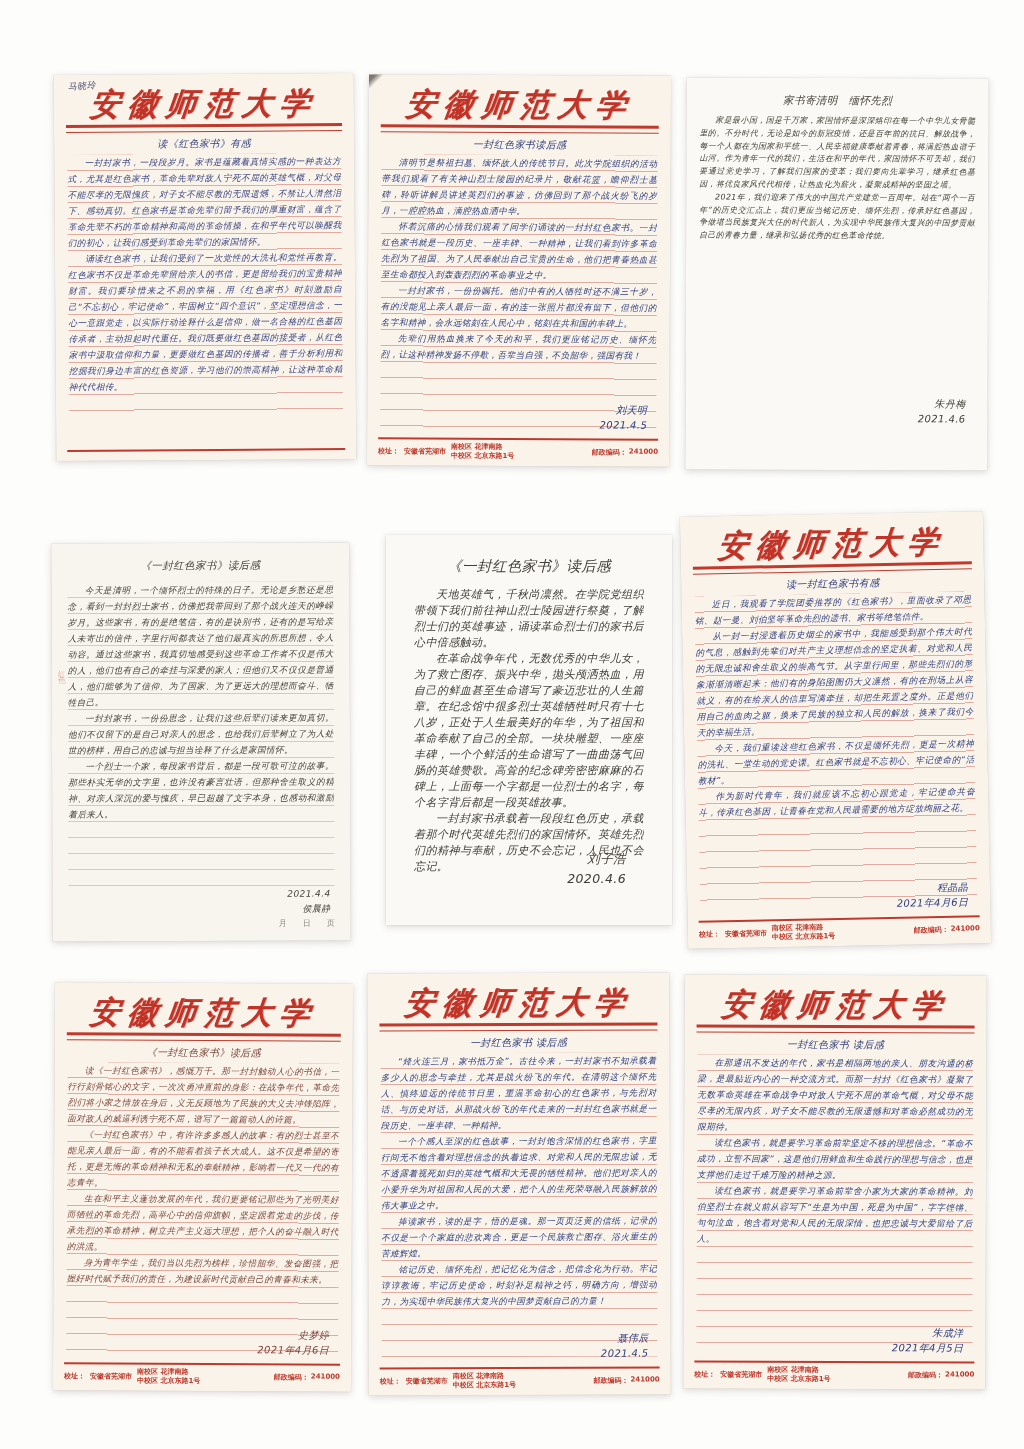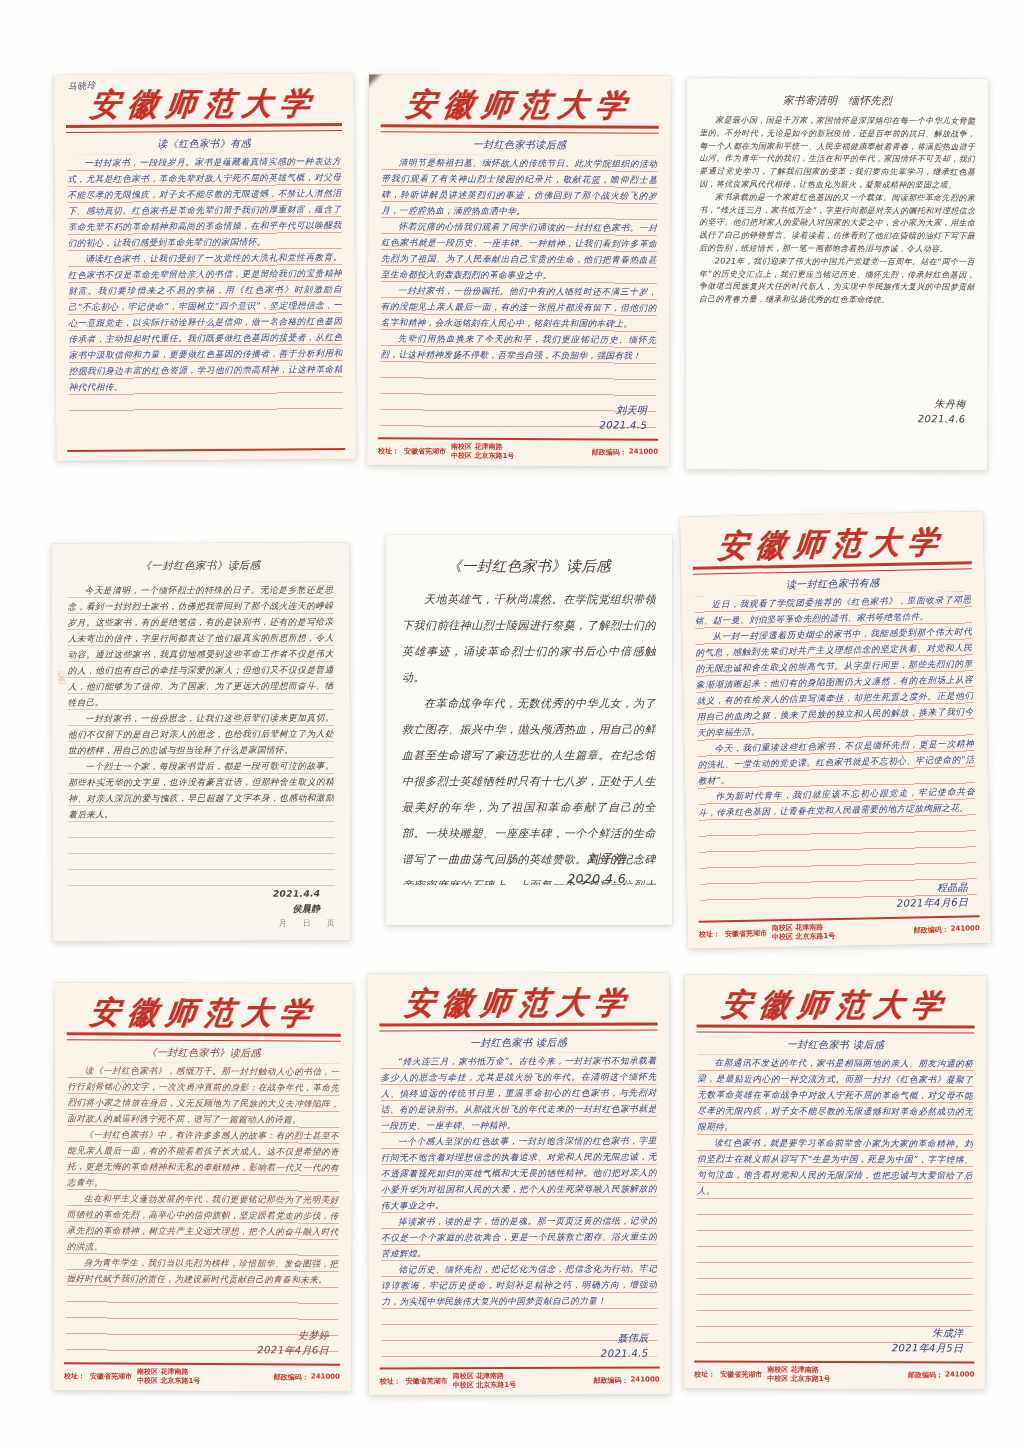--- a/index.html
+++ b/index.html
@@ -26,26 +26,26 @@
   .sig-block{position:absolute;right:22px;bottom:34px;text-align:right;color:var(--ink,#333);
              font-size:10px;line-height:15px;z-index:2;}
   .plain .sig-block{bottom:44px;margin-top:41px;}
   .footer{position:absolute;left:11px;right:11px;bottom:6px;z-index:1;}
   .footer-rule{height:2.5px;background:#bf392c;margin-bottom:3px;}
   .footer-text{display:flex;align-items:center;gap:5px;color:#bf392c;font-size:7px;font-weight:700;}
   .campus{display:flex;flex-direction:column;line-height:8.5px;}
   .postcode{margin-left:auto;display:flex;gap:2px;}
   .plain-title{text-align:center;font-size:10.5px;margin:16px 0 5px;color:var(--ink,#333);flex:0 0 auto;}
   .big .plain-title{font-size:14.5px;margin-top:22px;}
-  .big .body{font-size:11px;line-height:26px;margin:6px 16px 40px;}
+  .big .body{font-size:11px;line-height:16px;margin:6px 28px 40px;}
   .big .sig-block{font-size:12.5px;line-height:20px;right:46px;bottom:36px;}
   .dense .body{font-size:7.9px;line-height:12.8px;margin-top:2px;}
   .lined .body{margin:4px 16px 44px;}
   .page-footer-marks{position:absolute;right:16px;bottom:12px;color:#8d8b85;font-size:8px;z-index:1;margin-top:26px;}
-  .lined .sig-block{bottom:24px;right:30px;font-size:9px;font-weight:bold;}
+  .lined .sig-block{bottom:24px;right:20px;font-size:9px;}
   .bleed{position:absolute;left:3px;top:120px;color:rgba(200,60,45,.35);font-size:8px;
          writing-mode:vertical-rl;letter-spacing:6px;z-index:0;}
   .corner-shade{position:absolute;left:0;top:0;width:14px;height:14px;
         background:linear-gradient(135deg,rgba(45,38,30,.6) 0 5px,rgba(45,38,30,0) 11px);z-index:3;}
 </style>
 </head>
 <body>
 
 <div class="canvas">
 
@@ -92,21 +92,20 @@
           <span>241000</span>
         </span>
       </div>
     </div>
   </div>
 
   <div class="page plain dense" style="left: 686px; top: 78px; width: 302px; height: 392px; --rot: 0.2deg; --ink: #454039;">
     <div class="plain-title hand">家书寄清明　缅怀先烈</div>
     <div class="body hand">
       <p>家是最小国，国是千万家，家国情怀是深深烙印在每一个中华儿女骨髓里的。不分时代，无论是如今的新冠疫情，还是百年前的抗日、解放战争，每一个人都在为国家和平统一、人民幸福健康奉献着青春，将满腔热血谱于山河。作为青年一代的我们，生活在和平的年代，家国情怀不可丢却，我们要通过党史学习，了解我们国家的变革；我们要向先辈学习，继承红色基因，将优良家风代代相传，让热血化为薪火，凝聚成精神的坚固之墙。</p>
-      <p>家书承载的是一个家庭红色基因的又一个载体。阅读那些革命先烈的家书，“烽火连三月，家书抵万金”，字里行间都是对亲人的嘱托和对理想信念的坚守。他们把对家人的爱融入对国家的大爱之中，舍小家为大家，用生命践行了自己的铮铮誓言。读着读着，仿佛看到了他们在昏暗的油灯下写下最后的告别，纸短情长，那一笔一画都饱含着热泪与赤诚，令人动容。</p>
       <p>2021年，我们迎来了伟大的中国共产党建党一百周年。站在“两个一百年”的历史交汇点上，我们更应当铭记历史、缅怀先烈，传承好红色基因，争做堪当民族复兴大任的时代新人，为实现中华民族伟大复兴的中国梦贡献自己的青春力量，继承和弘扬优秀的红色革命传统。</p>
     </div>
     <div class="sig-block hand">
       <div>朱丹梅</div>
       <div>2021.4.6</div>
     </div>
   </div>
 
   <div class="page lined" style="left: 52px; top: 543px; width: 298px; height: 398px; --rot: -0.2deg; --ink: #47423b;">
     <div class="bleed">红色</div>
@@ -196,21 +195,21 @@
         </span>
       </div>
     </div>
   </div>
 
   <div class="page letterhead" style="left: 368px; top: 973px; width: 302px; height: 422px; --rot: -0.2deg; --ink: #32417f;">
     <div class="uni">安徽师范大学</div>
     <div class="uni-rule"></div>
     <div class="essay-title hand">一封红色家书 读后感</div>
     <div class="body hand ruled-red">
-      <p>“烽火连三月，家书抵万金”。古往今来，一封封家书不知承载着多少人的思念与牵挂，尤其是战火纷飞的年代。在清明这个缅怀先人、慎终追远的传统节日里，重温革命初心的红色家书，与先烈对话、有的是诀别书。从那战火纷飞的年代走来的一封封红色家书就是一段历史、一座丰碑、一种精神。</p>
+      <p>“烽火连三月，家书抵万金”。古往今来，一封封家书不知承载着多少人的思念与牵挂，尤其是战火纷飞的年代。在清明这个缅怀先人、慎终追远的传统节日里，重温革命初心的红色家书，与先烈对话、与历史对话。从那战火纷飞的年代走来的一封封红色家书就是一段历史、一座丰碑、一种精神。</p>
       <p>一个个感人至深的红色故事，一封封饱含深情的红色家书，字里行间无不饱含着对理想信念的执着追求、对党和人民的无限忠诚，无不透露着视死如归的英雄气概和大无畏的牺牲精神。他们把对亲人的小爱升华为对祖国和人民的大爱，把个人的生死荣辱融入民族解放的伟大事业之中。</p>
       <p>捧读家书，读的是字，悟的是魂。那一页页泛黄的信纸，记录的不仅是一个个家庭的悲欢离合，更是一个民族救亡图存、浴火重生的苦难辉煌。</p>
       <p>铭记历史、缅怀先烈，把记忆化为信念，把信念化为行动。牢记谆谆教诲，牢记历史使命，时刻补足精神之钙，明确方向，增强动力，为实现中华民族伟大复兴的中国梦贡献自己的力量！</p>
     </div>
     <div class="sig-block hand">
       <div>聂伟辰</div>
       <div>2021.4.5</div>
     </div>
     <div class="footer">
       <div class="footer-rule"></div>
@@ -228,20 +227,21 @@
       </div>
     </div>
   </div>
 
   <div class="page letterhead" style="left: 684px; top: 975px; width: 302px; height: 414px; --rot: 0.2deg; --ink: #31407e;">
     <div class="uni">安徽师范大学</div>
     <div class="uni-rule"></div>
     <div class="essay-title hand">一封红色家书 读后感</div>
     <div class="body hand ruled-red">
       <p>在那通讯不发达的年代，家书是相隔两地的亲人、朋友沟通的桥梁，是最贴近内心的一种交流方式。而那一封封《红色家书》凝聚了无数革命英雄在革命战争中对敌人宁死不屈的革命气概，对父母不能尽孝的无限内疚，对子女不能尽教的无限遗憾和对革命必然成功的无限期待。</p>
+      <p>读红色家书，就是要学习革命前辈坚定不移的理想信念。“革命不成功，立誓不回家”，这是他们用鲜血和生命践行的理想与信念，也是支撑他们走过千难万险的精神之源。</p>
       <p>读红色家书，就是要学习革命前辈舍小家为大家的革命精神。刘伯坚烈士在就义前从容写下“生是为中国，死是为中国”，字字铿锵、句句泣血，饱含着对党和人民的无限深情，也把忠诚与大爱留给了后人。</p>
     </div>
     <div class="sig-block hand">
       <div>朱成洋</div>
       <div>2021年4月5日</div>
     </div>
     <div class="footer">
       <div class="footer-rule"></div>
       <div class="footer-text">
         <span>校址：</span>

